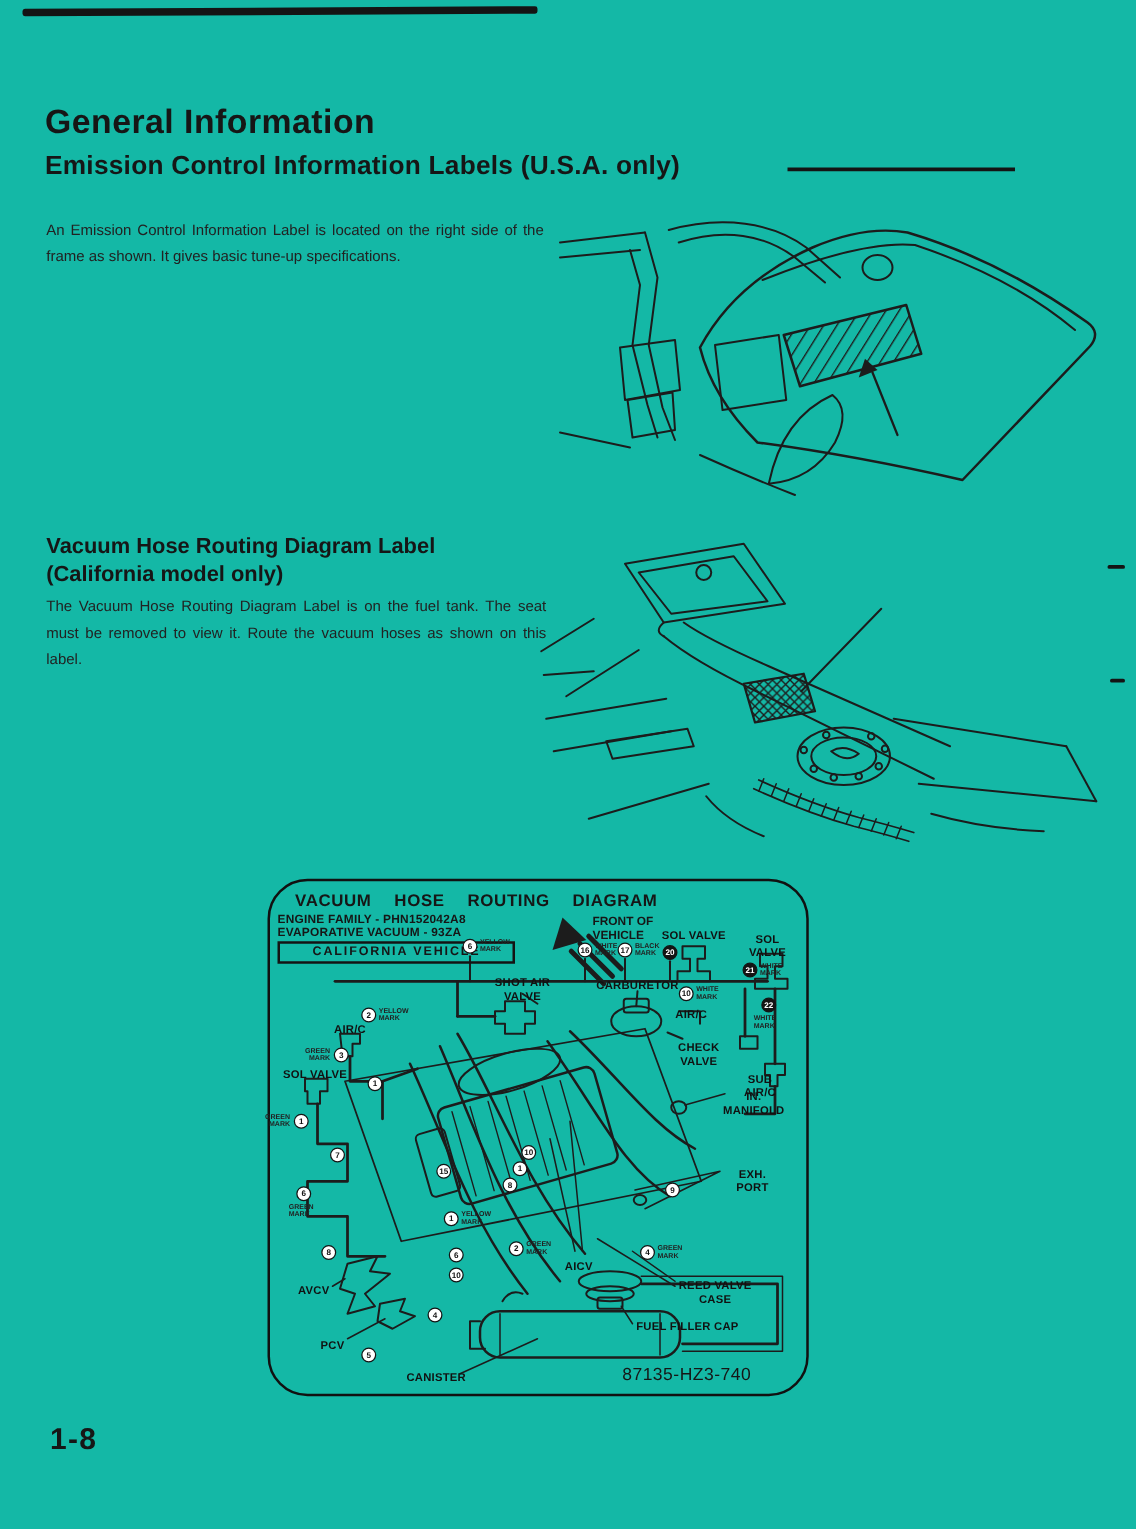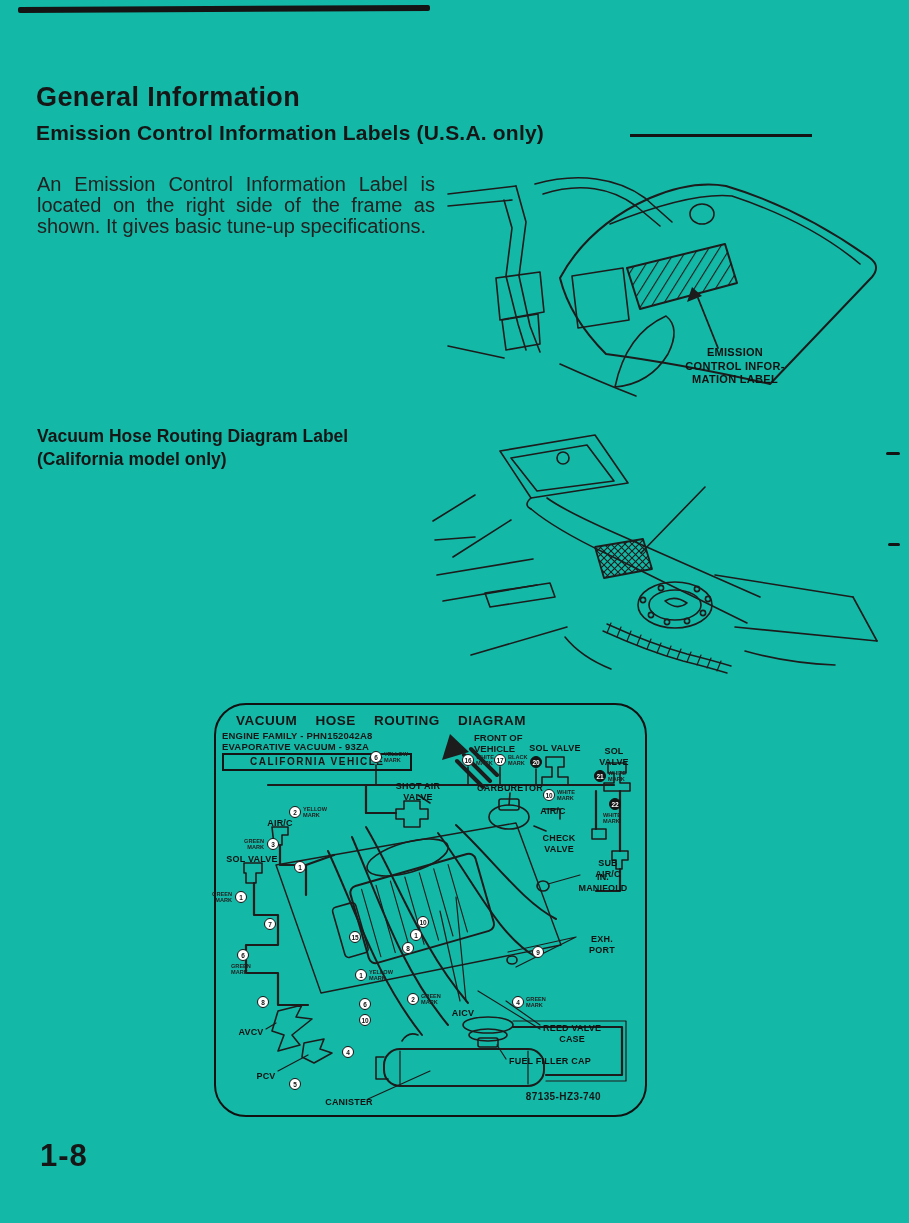--- a/index.html
+++ b/index.html
@@ -3,34 +3,34 @@
 <meta charset="utf-8">
 <style>
   html,body{margin:0;padding:0;background:#e8e8e8;}
   .page{position:relative;width:909px;height:1223px;background:#14b8a6;margin:0 auto;
         font-family:"Liberation Sans",sans-serif;color:#161616;overflow:hidden;}
   .abs{position:absolute;}
   .scan-bar{background:#141414;border-radius:2px;}
   .h1{font-size:27px;font-weight:700;letter-spacing:.4px;}
   .h2{font-size:21px;font-weight:700;letter-spacing:.2px;}
   .rule{background:#141414;height:3px;}
-  .body-text{font-size:20px;line-height:21px;text-align:justify;color:#222;}
+  .body-text{font-size:12px;line-height:21px;text-align:justify;color:#222;}
   .h3{font-size:17.5px;font-weight:700;line-height:23px;white-space:pre-line;}
   .callout{font-size:11px;font-weight:700;line-height:13.5px;text-align:center;white-space:pre-line;letter-spacing:.3px;color:#111;}
-  .pageno{font-size:31px;font-weight:600;letter-spacing:1px;}
+  .pageno{font-size:24px;font-weight:600;letter-spacing:1px;}
   svg{position:absolute;left:0;top:0;}
   .lineart{stroke:#1c1c1c;fill:none;stroke-width:1.6;stroke-linejoin:round;stroke-linecap:round;}
 
   
   .vdiag{left:214px;top:703px;width:429px;height:410px;border:2.5px solid #111;border-radius:32px;}
   .vd-title{left:20px;top:8px;font-size:13.5px;font-weight:700;word-spacing:14px;letter-spacing:.5px;}
   .vd-sub{font-size:9.5px;font-weight:700;letter-spacing:.2px;}
   .vd-box{left:6px;top:48px;border:2px solid #141414;padding:1px 26px 2px;font-size:10px;font-weight:700;letter-spacing:1.5px;}
   .vd-front{left:258px;top:27px;font-size:9.5px;font-weight:700;line-height:11px;white-space:pre-line;}
-  .vd-part{font-size:10px;font-weight:700;letter-spacing:.4px;}
+  .vd-part{font-size:14px;font-weight:400;letter-spacing:.4px;}
   .dlabel{position:absolute;font-size:9px;font-weight:700;line-height:10.5px;white-space:pre-line;text-align:center;
           transform:translateX(-50%);color:#111;letter-spacing:.2px;}
   .dlabel.left{transform:none;text-align:center;}
   .mk{position:absolute;width:12px;height:12px;margin:-6px 0 0 -6px;}
   .mk .c{position:absolute;left:0;top:0;width:12px;height:12px;border:1.4px solid #141414;border-radius:50%;
          box-sizing:border-box;font-size:6.5px;font-weight:700;display:flex;align-items:center;justify-content:center;background:#fff;color:#111;}
   .mk.filled .c{background:#141414;color:#fff;}
   .mk .note{position:absolute;font-size:5.6px;font-weight:700;line-height:6px;white-space:pre-line;color:#222;width:30px;}
   .mk .note.r{left:14px;top:0;}
   .mk .note.l{left:-33px;top:0;text-align:right;}
@@ -77,26 +77,24 @@
 
       <path d="M187,100 L285,76 L297,115 L200,141 Z" fill="url(#hatch1)" stroke-width="2"></path>
 
       <path d="M175,219 Q186,166 226,148 Q241,160 228,186 Q210,216 175,219 Z"></path>
       <path d="M120,196 Q160,214 196,228"></path>
 
       <path d="M278,180 L258,130" stroke-width="1.8"></path>
       <polygon points="252,119 247,134 262,128" fill="#1c1c1c" stroke="none"></polygon>
     </g>
   </svg>
-  <div class="abs callout" style="left:672px;top:346px;width:126px;">EMISSION
-CONTROL INFOR-
-MATION LABEL</div>
 
   <div class="abs h3" style="left:37px;top:425px;">Vacuum Hose Routing Diagram Label
 (California model only)</div>
+  <div class="abs body-text" style="left:37px;top:475px;width:400px;">The Vacuum Hose Routing Diagram Label is on the fuel tank. The seat must be removed to view it. Route the vacuum hoses as shown on this label.</div>
 
   <svg class="abs" style="left:415px;top:425px;" width="485" height="260" viewBox="0 0 485 260">
     <defs>
       <pattern id="xhatch2" width="7" height="7" patternUnits="userSpaceOnUse">
         <path d="M0,7 L7,0 M0,0 L7,7" stroke="#1c1c1c" stroke-width="1.1"></path>
       </pattern>
     </defs>
     <g class="lineart">
 
       <path d="M85,26 L180,10 L213,58 L116,73 Z"></path>

